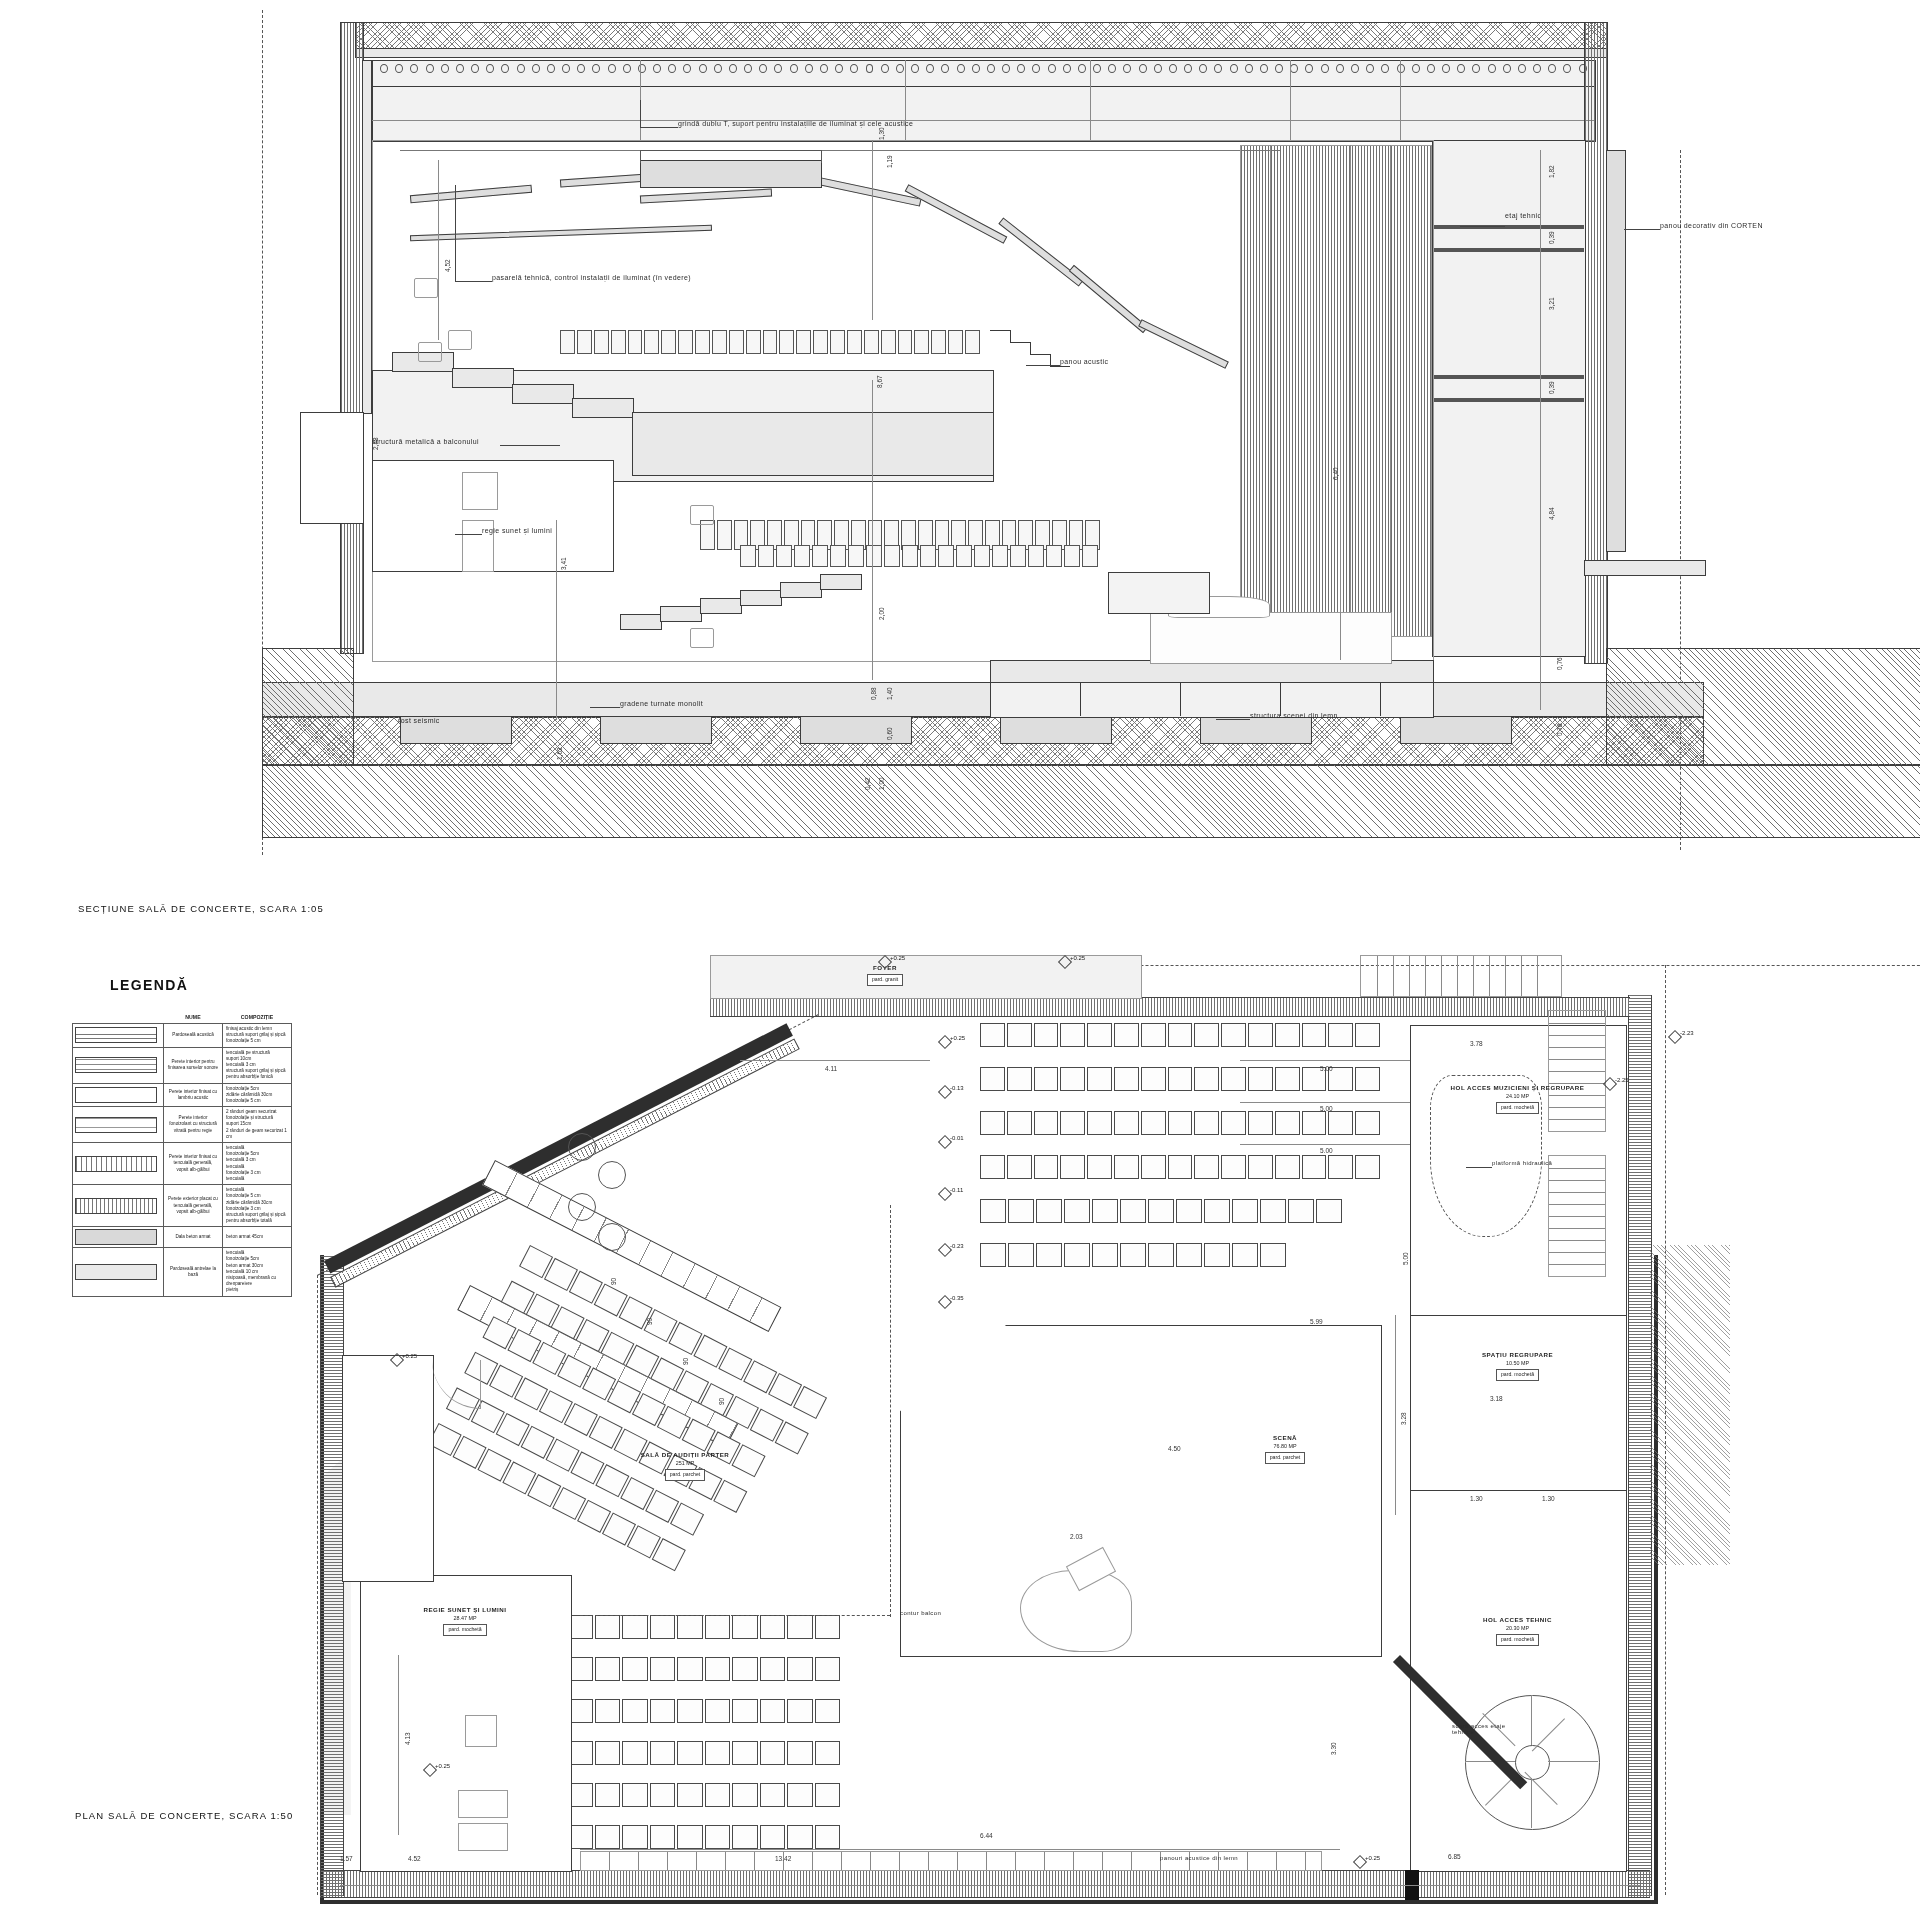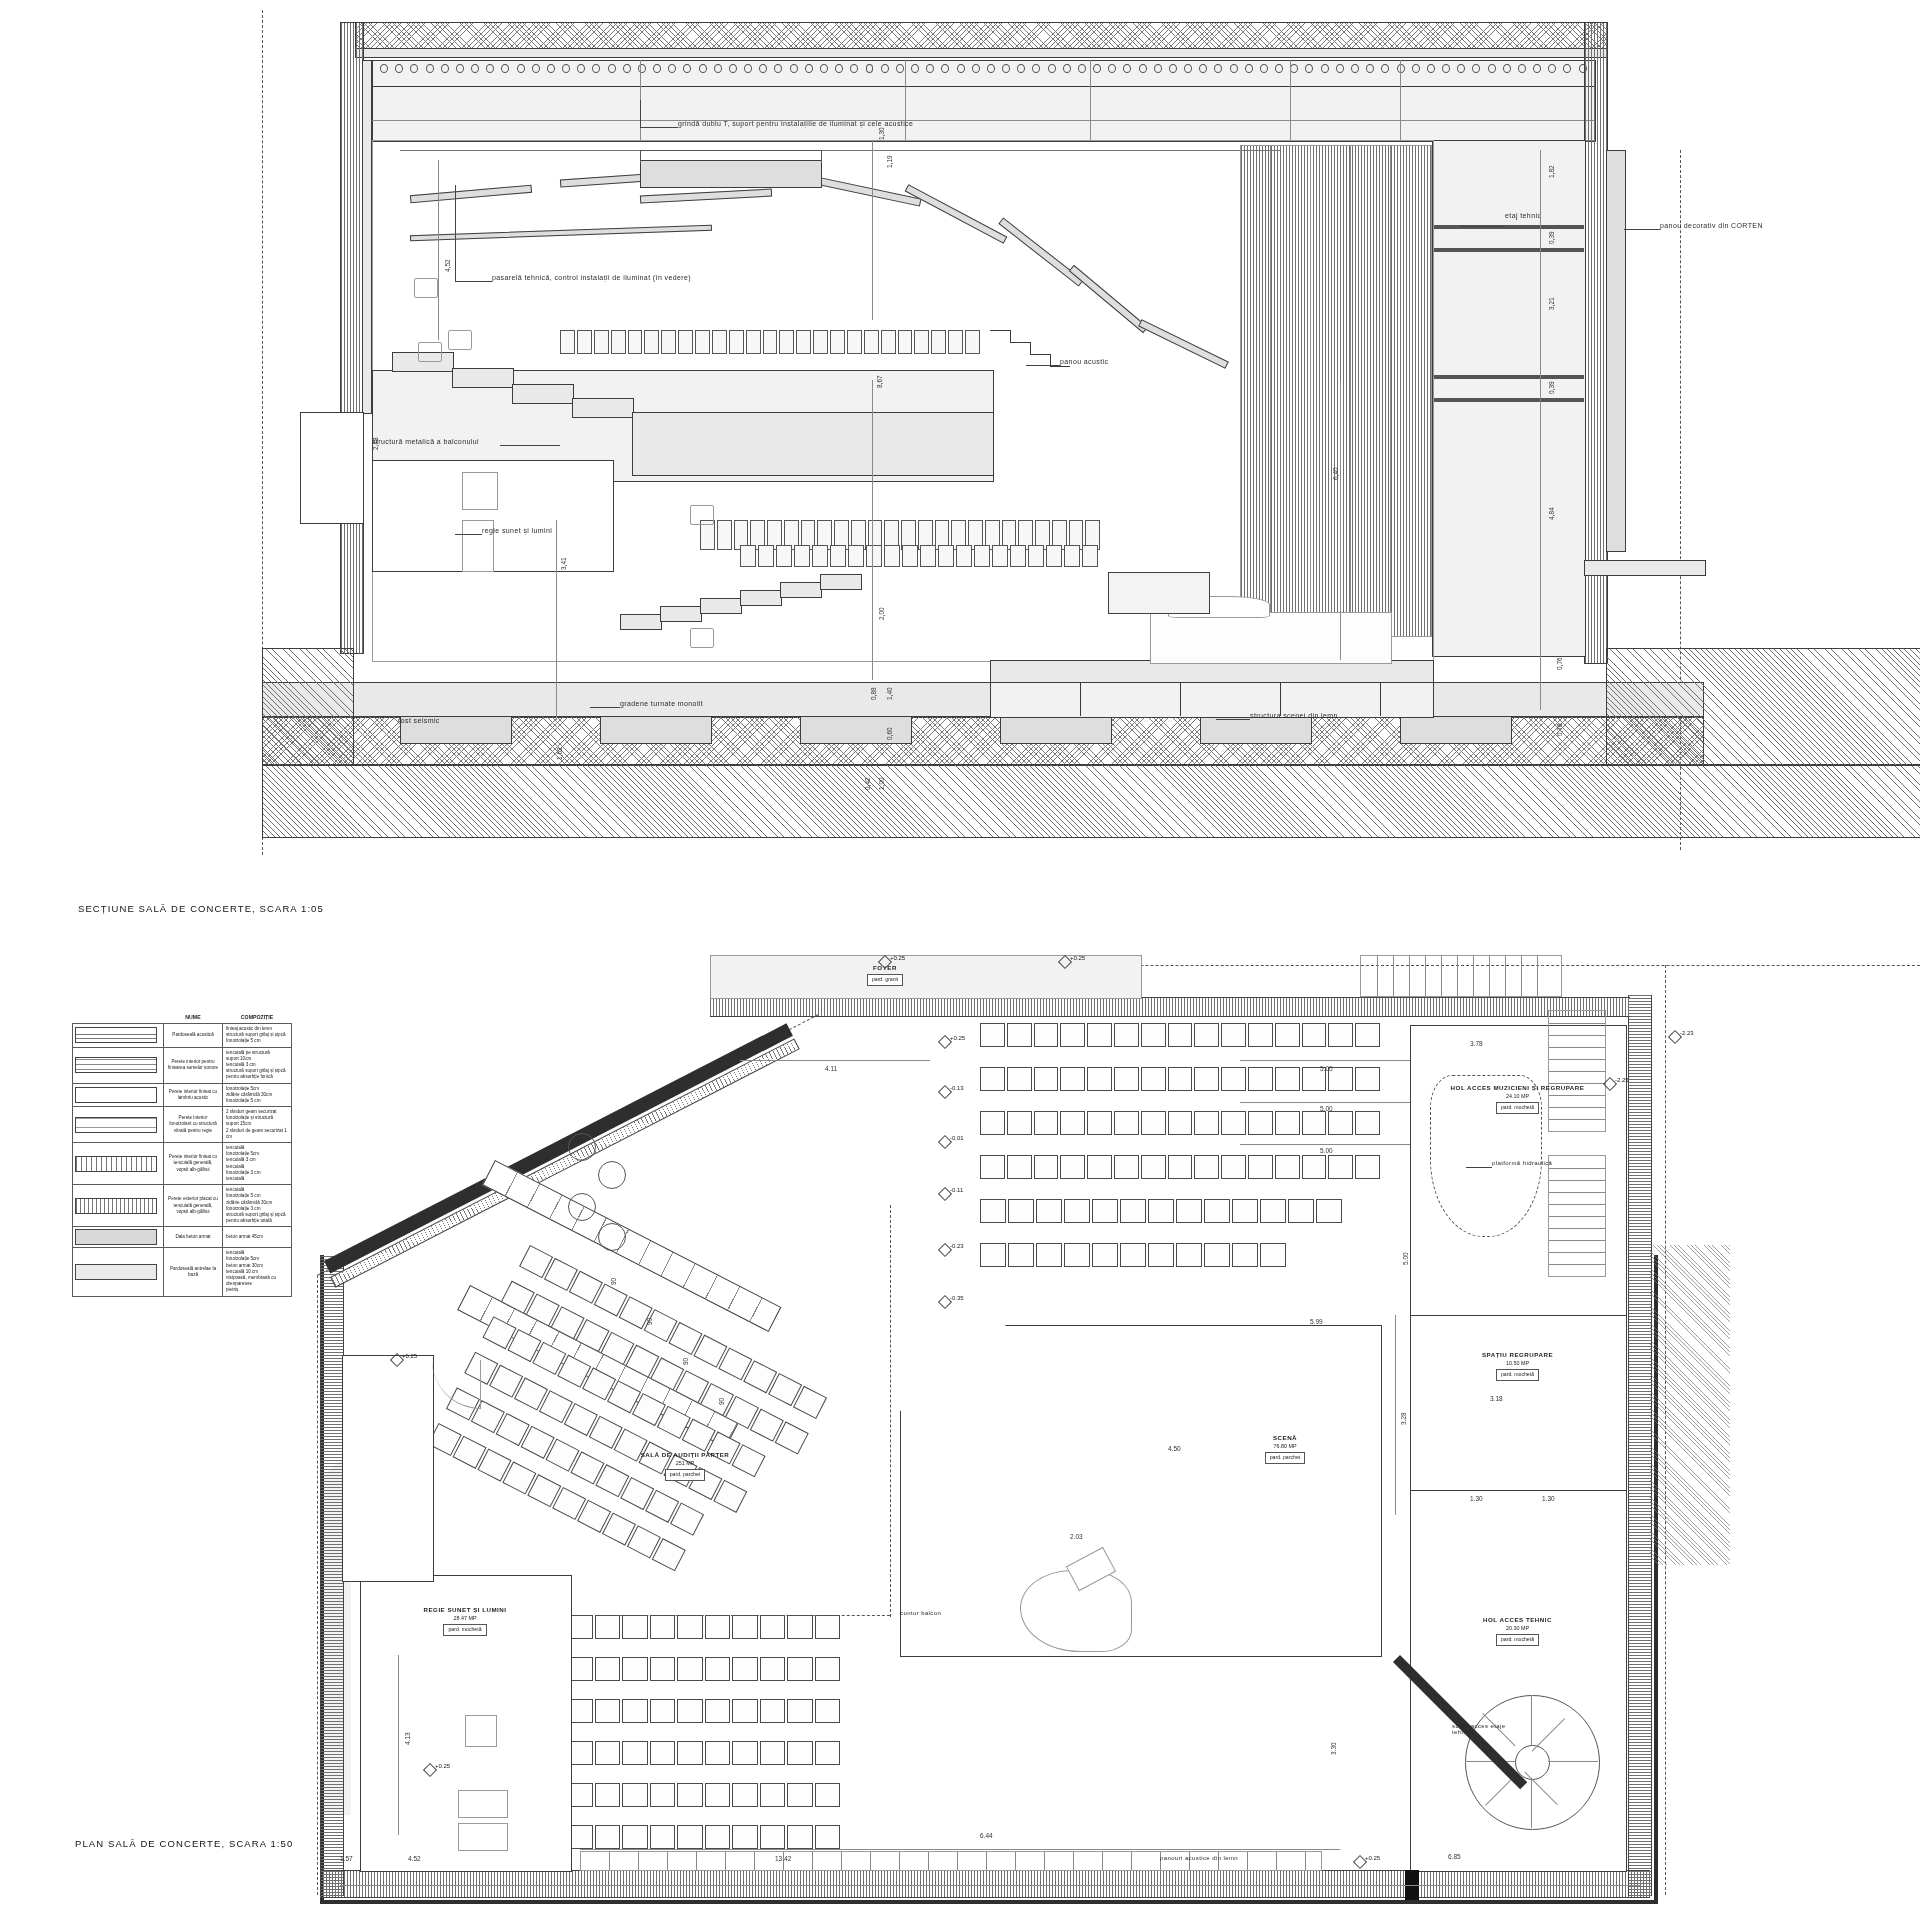--- a/index.html
+++ b/index.html
@@ -420,20 +420,23 @@
     <div class="vline thin" style="left:872px;top:140px;height:180px;"></div>
     <div class="vline thin" style="left:872px;top:380px;height:300px;"></div>
     <div class="vline thin" style="left:1340px;top:380px;height:280px;"></div>
     <div class="vline thin" style="left:1540px;top:150px;height:560px;"></div>
     <div class="vline thin" style="left:438px;top:160px;height:180px;"></div>
     <div class="vline thin" style="left:556px;top:520px;height:200px;"></div>
 
     <div class="caption abs" style="left:78px;top:903px;">SECȚIUNE SALĂ DE CONCERTE, SCARA 1:05</div>
   </div>
 
+  <div class="abs" style="left:0;top:960px;width:320px;height:430px;">
+    <div class="title abs" style="left:110px;top:17px;">LEGENDĂ</div>
+  </div>
 
   <table id="legend-table">
     <thead>
       <tr>
         <td class="sw"></td>
         <td class="nm">NUME</td>
         <td class="cp">COMPOZIȚIE</td>
       </tr>
     </thead>
     <tbody>
@@ -991,16 +994,16 @@
 
     <div class="hline thin" style="left:460px;top:105px;width:190px;"></div>
     <div class="hline thin" style="left:960px;top:105px;width:170px;"></div>
     <div class="hline thin" style="left:960px;top:147px;width:170px;"></div>
     <div class="hline thin" style="left:960px;top:189px;width:170px;"></div>
     <div class="hline thin" style="left:300px;top:894px;width:760px;"></div>
     <div class="hline thin" style="left:60px;top:930px;width:1300px;"></div>
     <div class="vline thin" style="left:1115px;top:360px;height:200px;"></div>
     <div class="vline thin" style="left:118px;top:700px;height:180px;"></div>
 
-    <div class="caption abs" style="left:-205px;top:855px;margin-top:28px;">PLAN SALĂ DE CONCERTE, SCARA 1:50</div>
+    <div class="caption abs" style="left:-205px;top:855px;">PLAN SALĂ DE CONCERTE, SCARA 1:50</div>
   </div>
 
 </div>
 
 </body></html>

